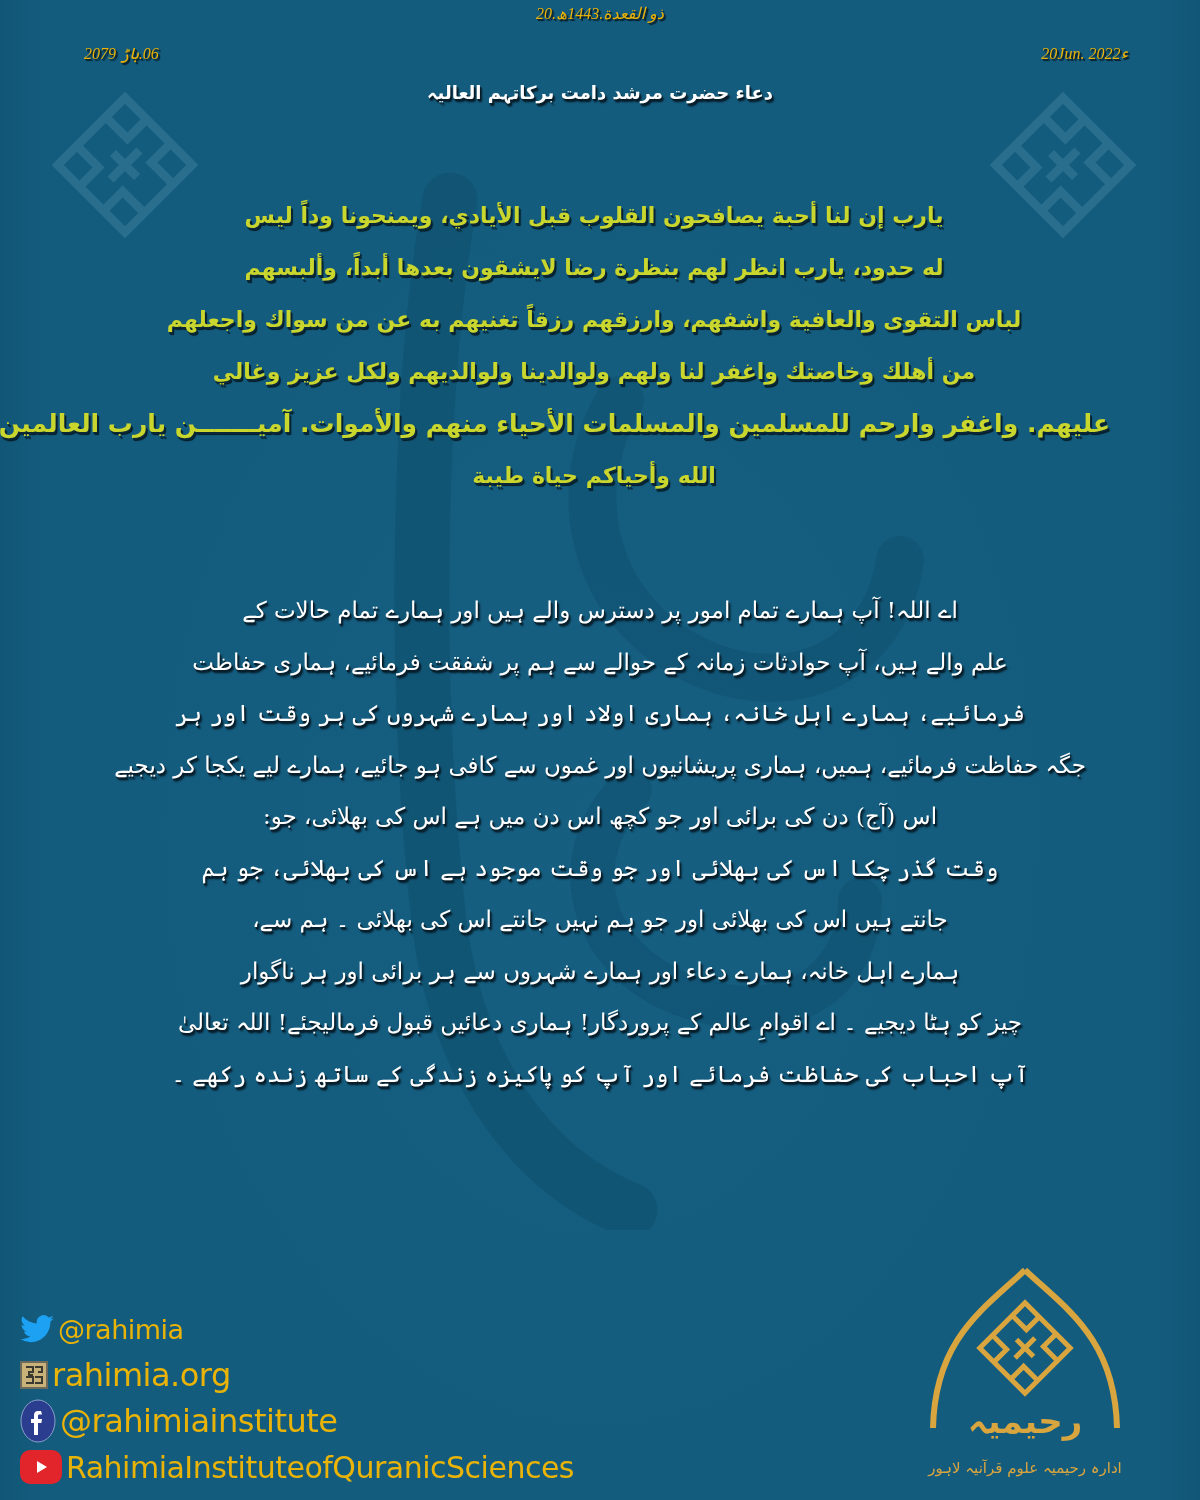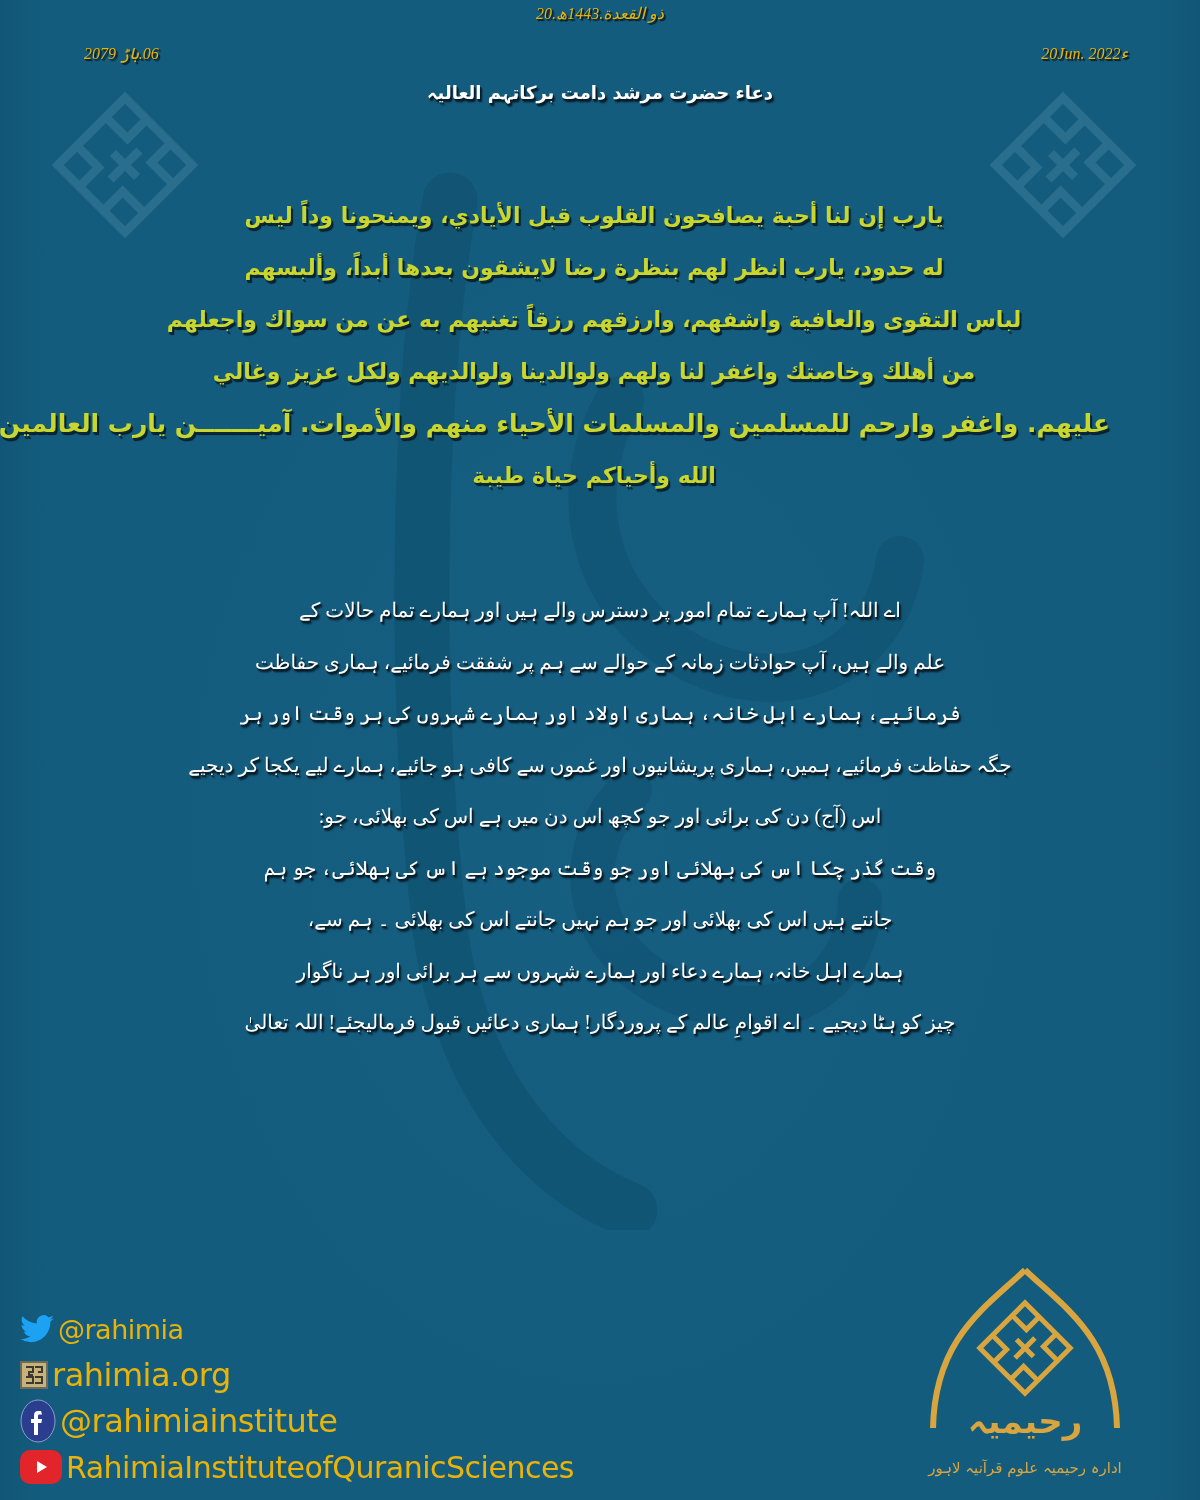--- a/index.html
+++ b/index.html
@@ -51,21 +51,21 @@
   .arabic-line { font-size: 22px; line-height: 52px; white-space: nowrap; }
   .arabic-line.small { font-size: 25px; }
 
   .urdu-block {
     position: absolute; left: 100px; right: 100px; top: 585px;
     direction: rtl; text-align: center;
     font-family: "DejaVu Serif", serif;
     color: #ffffff;
     text-shadow: 1px 2px 0 #071f2c, 2px 3px 2px #05161f;
   }
-  .urdu-line { font-size: 20px; line-height: 51.5px; white-space: nowrap; font-family: Liberation Serif, serif; }
+  .urdu-line { font-size: 23px; line-height: 51.5px; white-space: nowrap; }
 
   .socials { position: absolute; left: 20px; top: 1306px; }
   .social-row { display: flex; align-items: center; height: 46px; margin-bottom: 0; }
   .social-row .label {
     font-family: "DejaVu Sans", sans-serif; color: #eab308; letter-spacing: -0.5px;
   }
   .social-row.tw .label { font-size: 27px; }
   .social-row.web .label { font-size: 32px; }
   .social-row.fb .label { font-size: 32px; }
   .social-row.yt .label { font-size: 30px; }
@@ -115,20 +115,21 @@
 <div class="urdu-block">
   <div class="urdu-line">اے اللہ! آپ ہمارے تمام امور پر دسترس والے ہیں اور ہمارے تمام حالات کے</div>
   <div class="urdu-line">علم والے ہیں، آپ حوادثات زمانہ کے حوالے سے ہم پر شفقت فرمائیے، ہماری حفاظت</div>
   <div class="urdu-line">فرمائیے، ہمارے اہل خانہ، ہماری اولاد اور ہمارے شہروں کی ہر وقت اور ہر</div>
   <div class="urdu-line">جگہ حفاظت فرمائیے، ہمیں، ہماری پریشانیوں اور غموں سے کافی ہو جائیے، ہمارے لیے یکجا کر دیجیے</div>
   <div class="urdu-line">اس (آج) دن کی برائی اور جو کچھ اس دن میں ہے اس کی بھلائی، جو:</div>
   <div class="urdu-line">وقت گذر چکا اس کی بھلائی اور جو وقت موجود ہے اس کی بھلائی، جو ہم</div>
   <div class="urdu-line">جانتے ہیں اس کی بھلائی اور جو ہم نہیں جانتے اس کی بھلائی ۔ ہم سے،</div>
   <div class="urdu-line">ہمارے اہل خانہ، ہمارے دعاء اور ہمارے شہروں سے ہر برائی اور ہر ناگوار</div>
   <div class="urdu-line">چیز کو ہٹا دیجیے ۔ اے اقوامِ عالم کے پروردگار! ہماری دعائیں قبول فرمالیجئے! اللہ تعالیٰ</div>
+  <div class="urdu-line">آپ احباب کی حفاظت فرمائے اور آپ کو پاکیزہ زندگی کے ساتھ زندہ رکھے ۔</div>
 </div>
 
 <div class="socials">
   <div class="social-row tw">
     <span class="icon">
       <svg width="34" height="28" viewBox="0 0 24 20">
           <path fill="#1da1f2" d="M24 2.4c-.9.4-1.8.7-2.8.8 1-.6 1.8-1.6 2.2-2.7-1 .6-2 1-3.1 1.2A4.9 4.9 0 0 0 11.9 6 14 14 0 0 1 1.7.9a4.9 4.9 0 0 0 1.5 6.6c-.8 0-1.6-.2-2.2-.6 0 2.4 1.7 4.4 3.9 4.8-.7.2-1.5.2-2.2.1.6 2 2.4 3.4 4.6 3.4A9.9 9.9 0 0 1 0 17.2 14 14 0 0 0 7.5 19.4c9.1 0 14-7.5 14-14v-.6c1-.7 1.8-1.6 2.5-2.4z"></path>
         </svg>
     </span>
     <span class="label">@rahimia</span>

